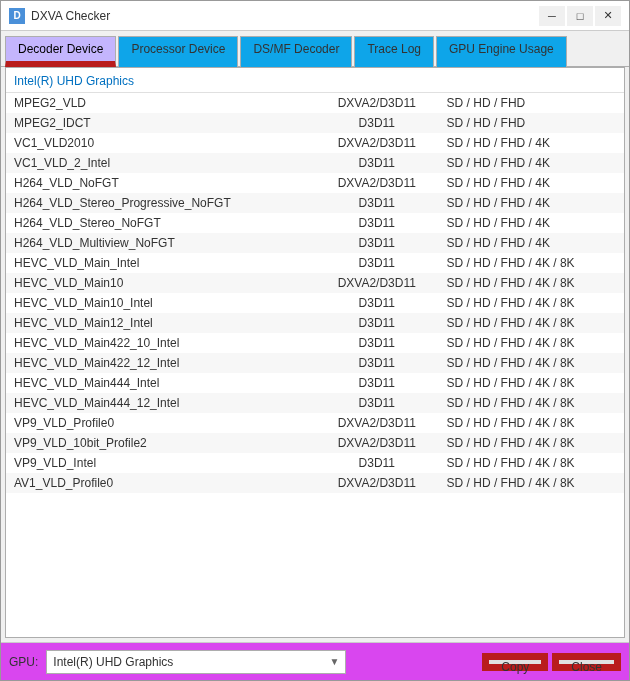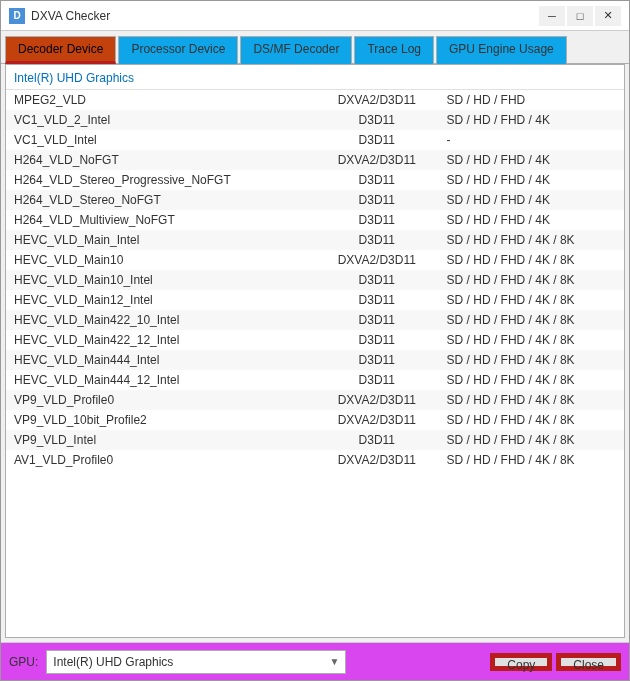--- a/index.html
+++ b/index.html
@@ -78,22 +78,22 @@
       border: 1px solid #adadad;
       border-bottom: none;
       background: #0ea5e9;
       cursor: pointer;
       font-size: 12px;
       color: #333;
       position: relative;
       bottom: -1px;
     }
     .tab.active {
-      background: #c2410c;
-      border-bottom: 3px solid #b91c1c;
+      background: #c4b5fd;
+      border-bottom: 6px solid #b91c1c;
       color: #000;
       z-index: 1;
     }
     .content-area {
       flex: 1;
       background: #fff;
       border: 1px solid #adadad;
       margin: 0 4px 4px 4px;
       overflow: hidden;
       display: flex;
@@ -159,21 +159,21 @@
     .gpu-select-text { color: #333; }
     .gpu-select-arrow { color: #666; font-size: 10px; }
     .bottom-right {
       margin-left: auto;
       display: flex;
       gap: 4px;
     }
     .bottom-btn {
       height: 18px;
       padding: 0 12px;
-      border: 5px solid #b91c1c;
+      border: 7px solid #b91c1c;
       background: #e1e1e1;
       cursor: pointer;
       font-size: 12px;
       color: #333;
     }
   </style>
 </head>
 <body>
 
 <div class="window">
@@ -202,28 +202,33 @@
     <div class="gpu-header">Intel(R) UHD Graphics</div>
     <div class="table-container">
       <table class="data-table">
         <tbody id="table-body">
         <tr>
               <td class="col-name">MPEG2_VLD</td>
               <td class="col-api">DXVA2/D3D11</td>
               <td class="col-res">SD / HD / FHD</td>
             </tr>
             <tr>
+              <td class="col-name">MPEG2_IDCT</td>
+              <td class="col-api">D3D11</td>
+              <td class="col-res">SD / HD / FHD</td>
+            </tr>
+            <tr>
+              <td class="col-name">VC1_VLD2010</td>
+              <td class="col-api">DXVA2/D3D11</td>
+              <td class="col-res">SD / HD / FHD / 4K</td>
+            </tr>
+            <tr>
               <td class="col-name">VC1_VLD_2_Intel</td>
               <td class="col-api">D3D11</td>
               <td class="col-res">SD / HD / FHD / 4K</td>
-            </tr>
-            <tr>
-              <td class="col-name">VC1_VLD_Intel</td>
-              <td class="col-api">D3D11</td>
-              <td class="col-res">-</td>
             </tr>
             <tr>
               <td class="col-name">H264_VLD_NoFGT</td>
               <td class="col-api">DXVA2/D3D11</td>
               <td class="col-res">SD / HD / FHD / 4K</td>
             </tr>
             <tr>
               <td class="col-name">H264_VLD_Stereo_Progressive_NoFGT</td>
               <td class="col-api">D3D11</td>
               <td class="col-res">SD / HD / FHD / 4K</td>

